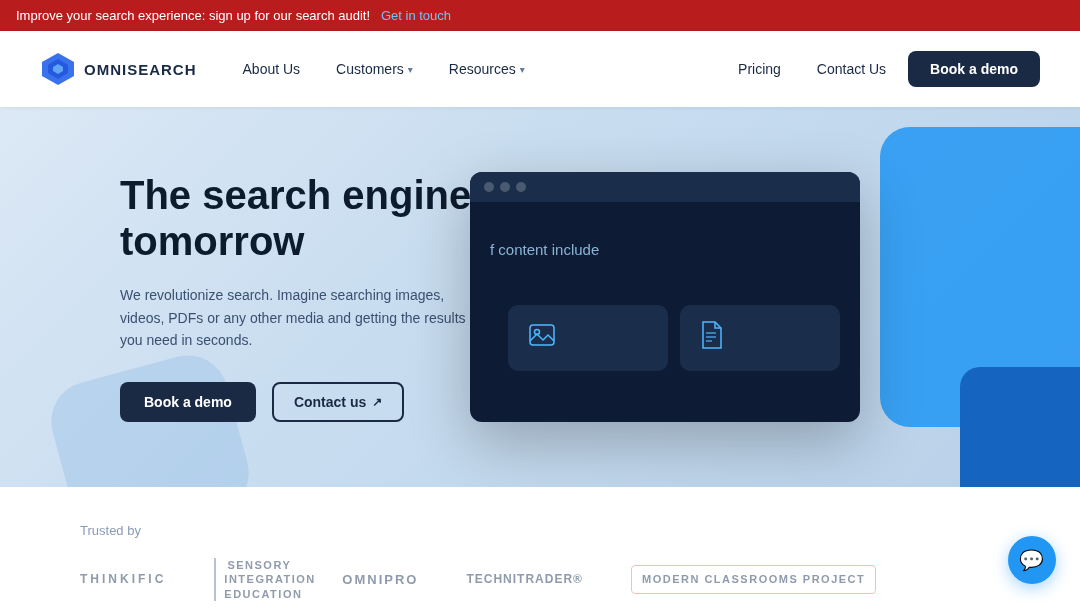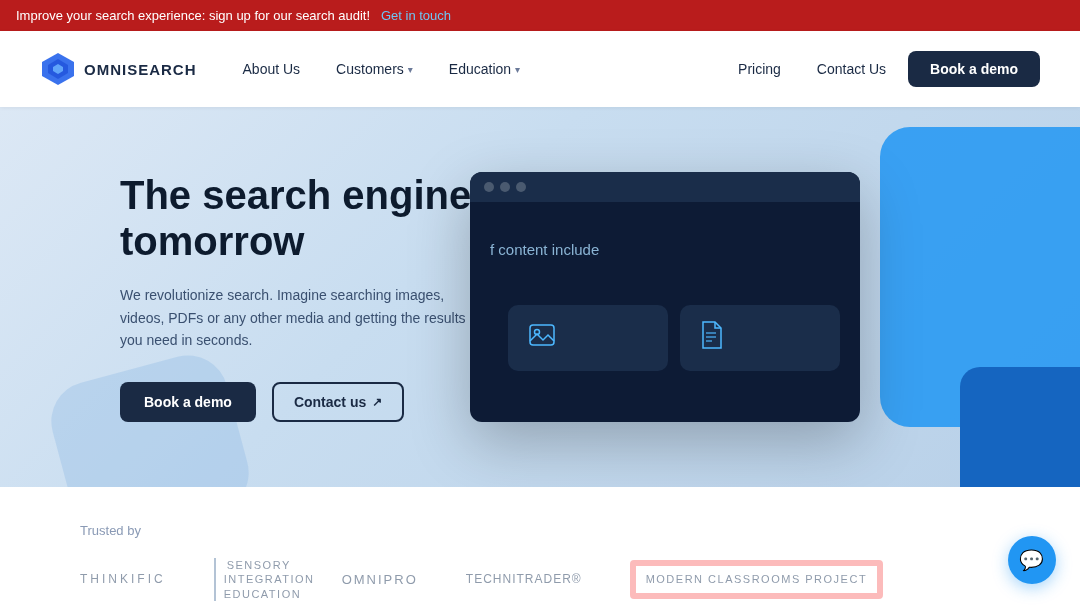--- a/index.html
+++ b/index.html
@@ -237,30 +237,30 @@
     }
     .logos-row {
       display: flex;
       align-items: center;
       gap: 48px;
       flex-wrap: wrap;
     }
     .logo-item {
       color: #6a7a90;
       font-size: 13px;
-      font-weight: 400;
+      font-weight: 700;
       letter-spacing: 1.5px;
       text-transform: uppercase;
       opacity: 0.75;
     }
     .logo-item.thinkific { letter-spacing: 3px; font-size: 12px; }
     .logo-item.sensory { font-size: 11px; line-height: 1.3; text-align: center; max-width: 80px; }
     .logo-item.omnipro { letter-spacing: 2px; }
     .logo-item.techni { letter-spacing: 1px; font-size: 12px; }
-    .logo-item.modern { border: 6px solid #fca5a5; padding: 6px 10px; border-radius: 4px; font-size: 11px; line-height: 1.4; text-align: center; }
+    .logo-item.modern { border: 1px solid #fca5a5; padding: 6px 10px; border-radius: 4px; font-size: 11px; line-height: 1.4; text-align: center; }
 
     
     .chat-widget {
       position: fixed;
       bottom: 24px;
       right: 24px;
       width: 48px;
       height: 48px;
       background: #2196f3;
       border-radius: 50%;
@@ -294,21 +294,21 @@
 
   <div class="nav-links">
     <div class="nav-link">
       <span>About Us</span>
     </div>
     <div class="nav-link">
       <span>Customers</span>
       <span class="chevron">▾</span>
     </div>
     <div class="nav-link">
-      <span>Education</span>
+      <span>Resources</span>
       <span class="chevron">▾</span>
     </div>
   </div>
 
   <div class="nav-right">
     <div class="nav-link">
       <span>Pricing</span>
     </div>
     <div class="nav-link">
       <span>Contact Us</span>

